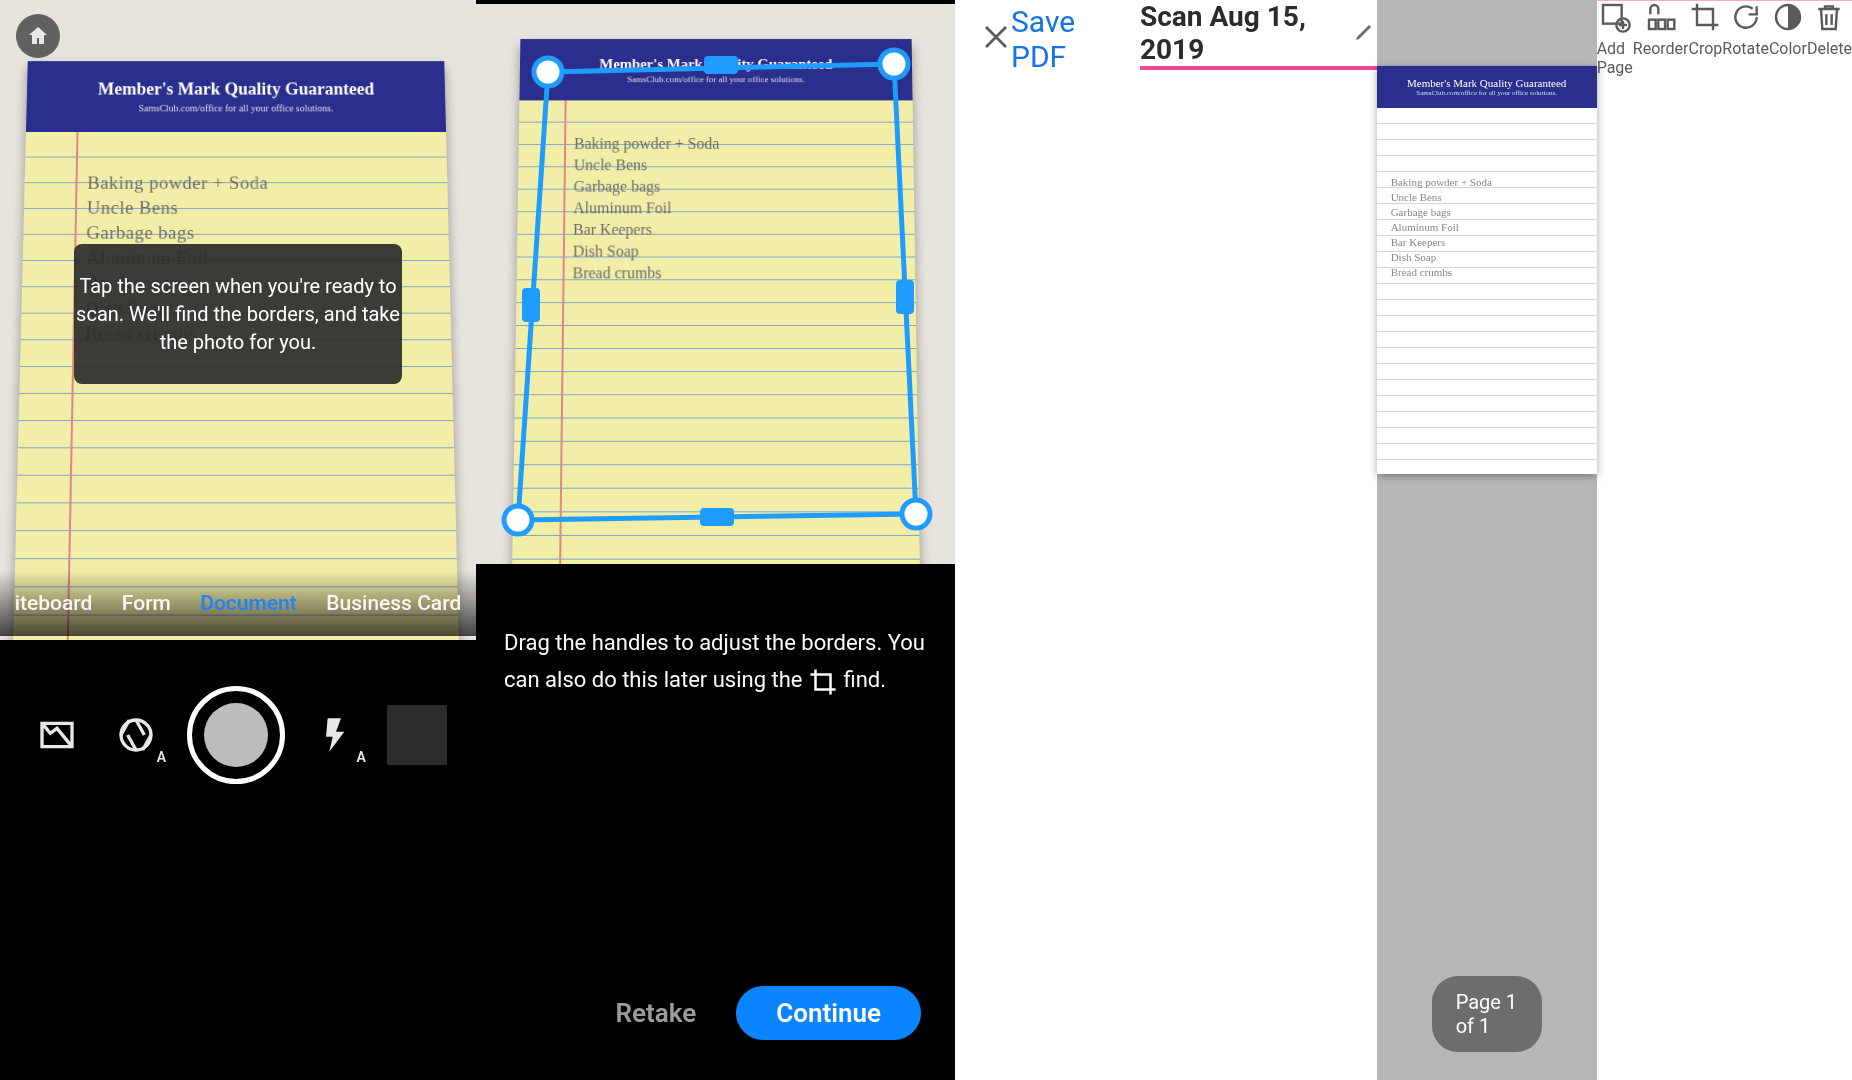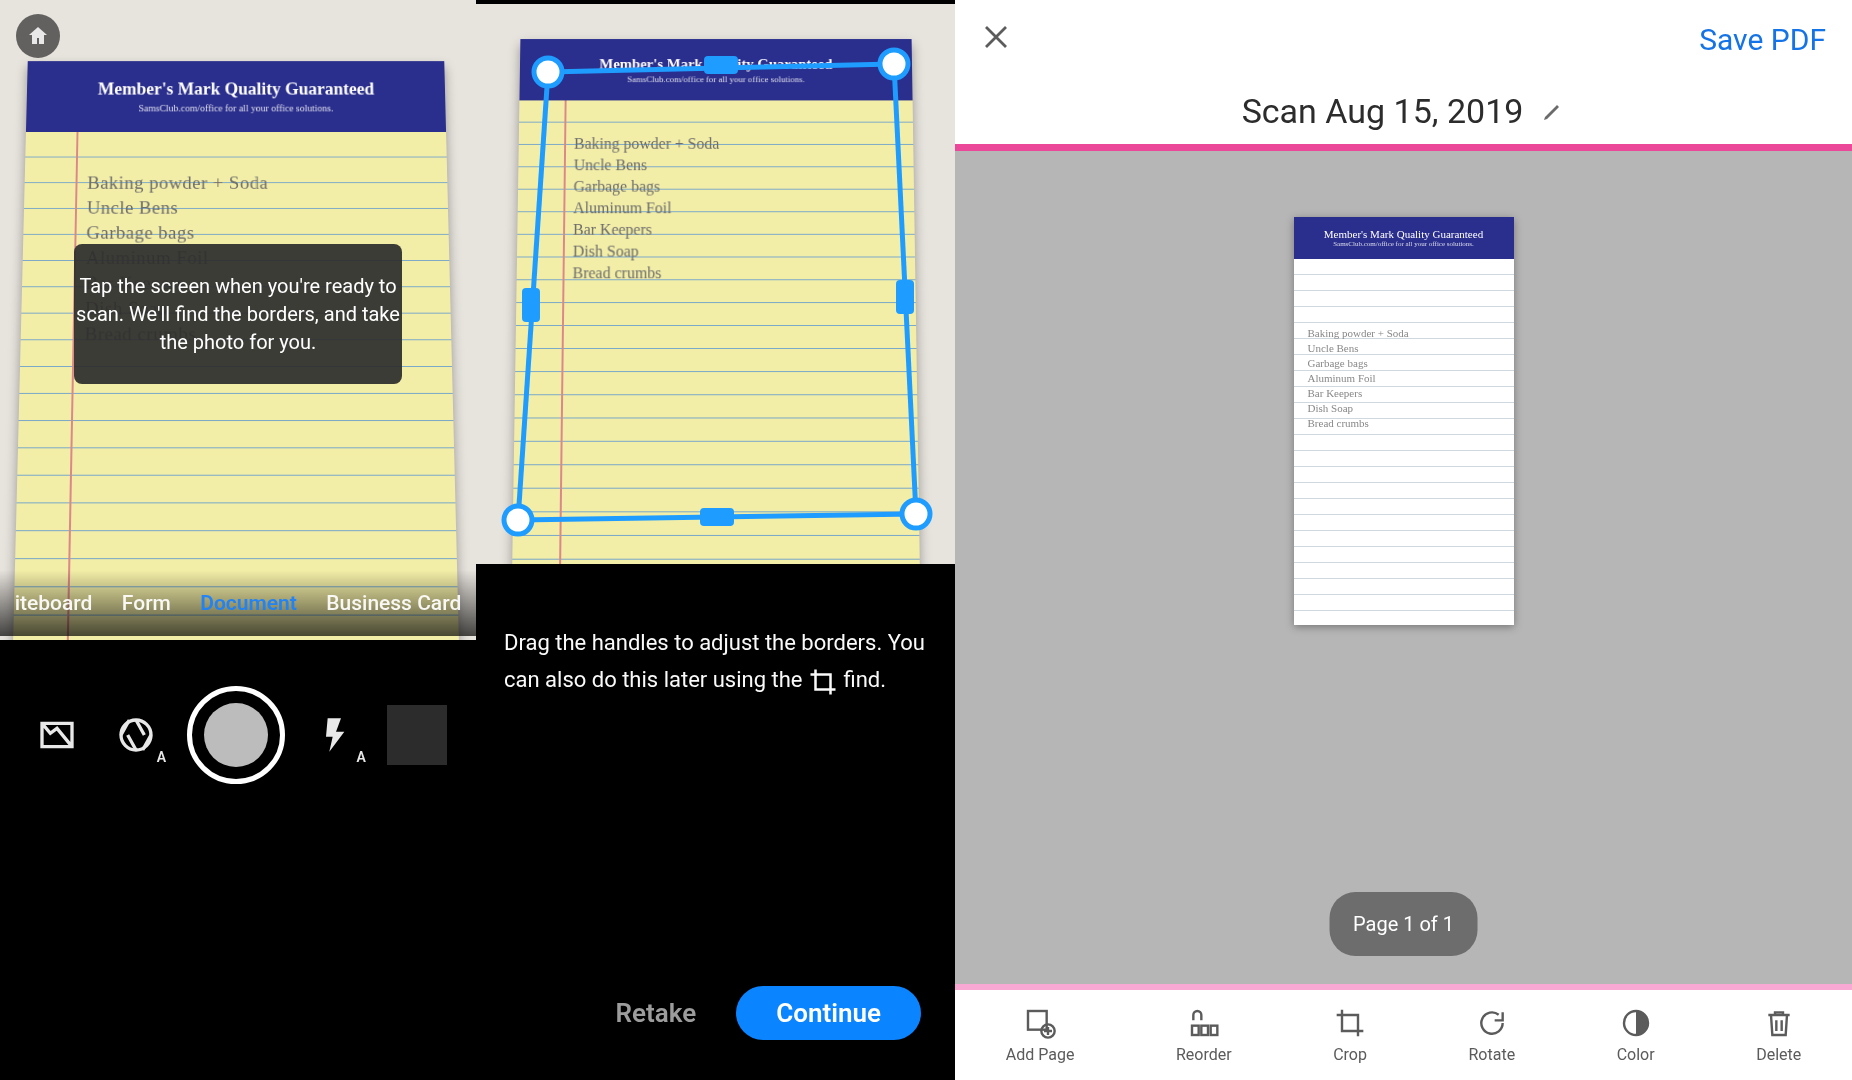--- a/index.html
+++ b/index.html
@@ -1,20 +1,20 @@
 <!DOCTYPE html>
 <html><head>
 <meta charset="utf-8">
 <style>
   html,body{margin:0;padding:0;width:1852px;height:1080px;font-family:-apple-system,BlinkMacSystemFont,'Segoe UI',Roboto,Helvetica,Arial,sans-serif;overflow:hidden;background:#fff}
   .app{display:flex;width:1852px;height:1080px}
   .panel{position:relative;height:1080px}
   .panel1{width:476px;background:#000}
   .panel2{width:479px;background:#000}
-  .panel3{flex:1;background:#fff;display:flex;flex-direction:column;min-width:0}
+  .panel3{flex:1;background:#fff;display:flex;flex-direction:row;min-width:0}
 
   
   .p1-photo{position:relative;width:100%;height:640px;background:#e7e3dd;overflow:hidden}
   .p1-notepad{position:absolute;left:20px;top:48px;width:432px;height:640px;transform:perspective(900px) rotateX(6deg);background:#f3eea7;border-radius:2px;box-shadow:0 6px 12px rgba(0,0,0,.35)}
   .p1-header{height:76px;background:#2a2e8c;color:#fff;text-align:center;display:flex;flex-direction:column;justify-content:center;font-family:Georgia,serif}
   .p1-header .t1{font-weight:bold;font-size:18px}
   .p1-header .t2{font-size:10px;opacity:.85;margin-top:4px}
   .p1-lines{position:absolute;left:0;right:0;top:76px;bottom:0;background:repeating-linear-gradient(#f3eea7 0 26px,#7aa8c8 26px 27px)}
   .p1-margin{position:absolute;left:52px;top:76px;bottom:0;width:2px;background:#d88}
   .p1-hand{position:absolute;left:64px;top:98px;font-family:'Segoe Script','Comic Sans MS',cursive;font-size:19px;color:#6c6c6c;line-height:26px;letter-spacing:.5px;white-space:pre}
@@ -49,30 +49,30 @@
   .crop-inline{display:inline-flex;width:30px;height:30px;vertical-align:middle}
   .crop-inline svg{width:30px;height:30px;stroke:#fafafa;fill:none}
   .p2-btnrow{position:absolute;bottom:40px;left:0;right:0;display:flex;justify-content:flex-end;align-items:center;gap:40px;padding-right:34px}
   .retake{color:#9c9c9c;font-size:26px;font-weight:600}
   .continue{background:#0a84ff;color:#fff;font-size:26px;font-weight:600;padding:12px 40px;border-radius:32px}
 
   
   .p3-top{height:78px;display:flex;align-items:center;justify-content:space-between;padding:0 26px}
   .close-x svg{width:30px;height:30px;stroke:#5c5c5c;stroke-width:2.2;fill:none}
   .savepdf{color:#1473e6;font-size:30px;font-weight:400}
-  .p3-title{height:66px;display:flex;align-items:center;justify-content:center;gap:18px;font-size:34px;font-weight:400;color:#2c2c2c;border-bottom:7px solid #ec4899}
+  .p3-title{height:66px;display:flex;align-items:center;justify-content:center;gap:18px;font-size:28px;font-weight:700;color:#2c2c2c;border-bottom:4px solid #ec4899}
   .pencil svg{width:24px;height:24px;fill:#6b6b6b}
   .p3-canvas{flex:1;background:#b6b6b6;position:relative;display:flex;align-items:flex-start;justify-content:center;padding-top:66px}
   .page-thumb{width:220px;height:408px;background:#fff;box-shadow:0 2px 8px rgba(0,0,0,.35);display:flex;flex-direction:column}
   .pt-head{height:42px;background:#2a2e8c;color:#fff;font-family:Georgia,serif;font-size:11px;display:flex;flex-direction:column;align-items:center;justify-content:center}
   .pt-head .s{font-size:7px;opacity:.8}
   .pt-body{flex:1;background:repeating-linear-gradient(#fff 0 15px,#cfd8df 15px 16px);position:relative}
   .pt-hand{position:absolute;left:14px;top:56px;font-family:'Segoe Script','Comic Sans MS',cursive;font-size:11px;color:#888;line-height:15px;white-space:pre}
-  .page-pill{position:absolute;bottom:28px;left:50%;transform:translateX(-50%);background:#6d6d6d;color:#fff;font-size:20px;padding:20px 24px;border-radius:26px}
-  .p3-toolbar{height:90px;border-top:6px solid #f9a8d4;display:flex;align-items:center;justify-content:space-around}
+  .page-pill{position:absolute;bottom:28px;left:50%;transform:translateX(-50%);background:#6d6d6d;color:#fff;font-size:20px;padding:14px 24px;border-radius:26px}
+  .p3-toolbar{height:90px;border-top:1px solid #f9a8d4;display:flex;justify-content:space-around}
   .p3-tool{display:flex;flex-direction:column;align-items:center;gap:6px;color:#5b5b5b;font-size:16px}
   .p3-tool svg{width:32px;height:32px;fill:none;stroke:#5b5b5b;stroke-width:1.8}
 </style>
 </head>
 <body>
 
 <div class="app">
 
   <div class="panel panel1">
     <div class="p1-photo">

